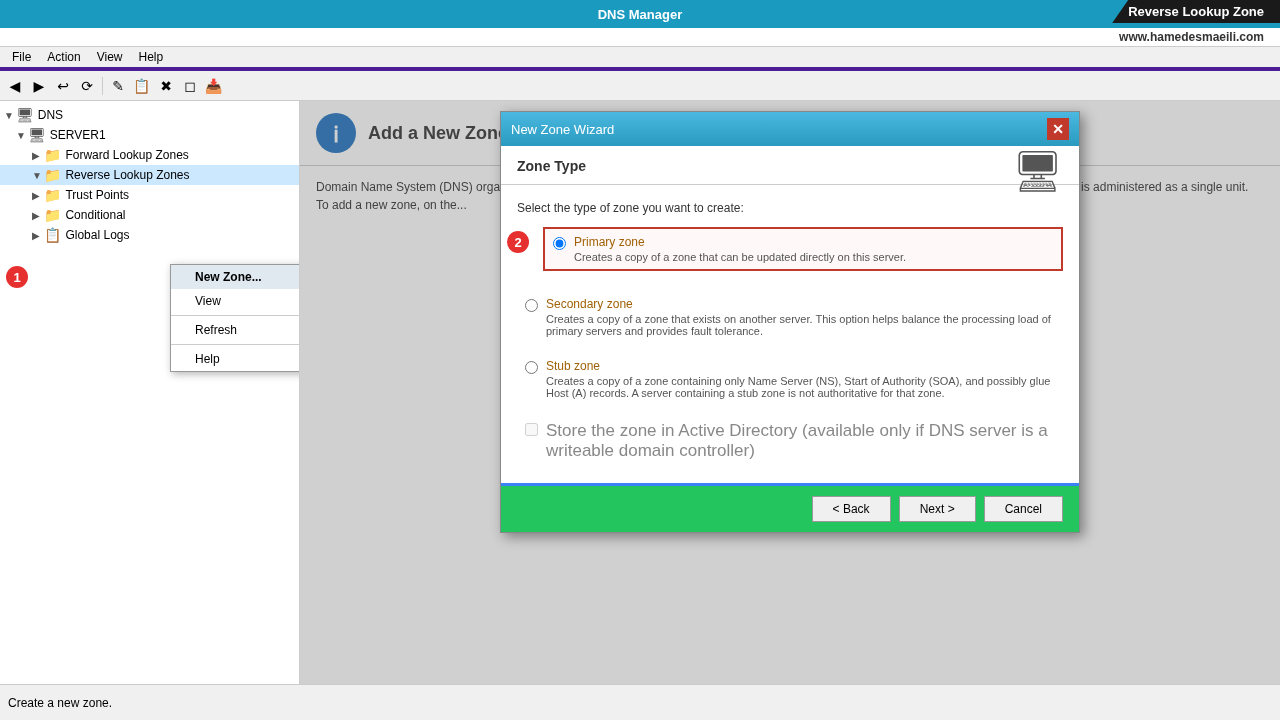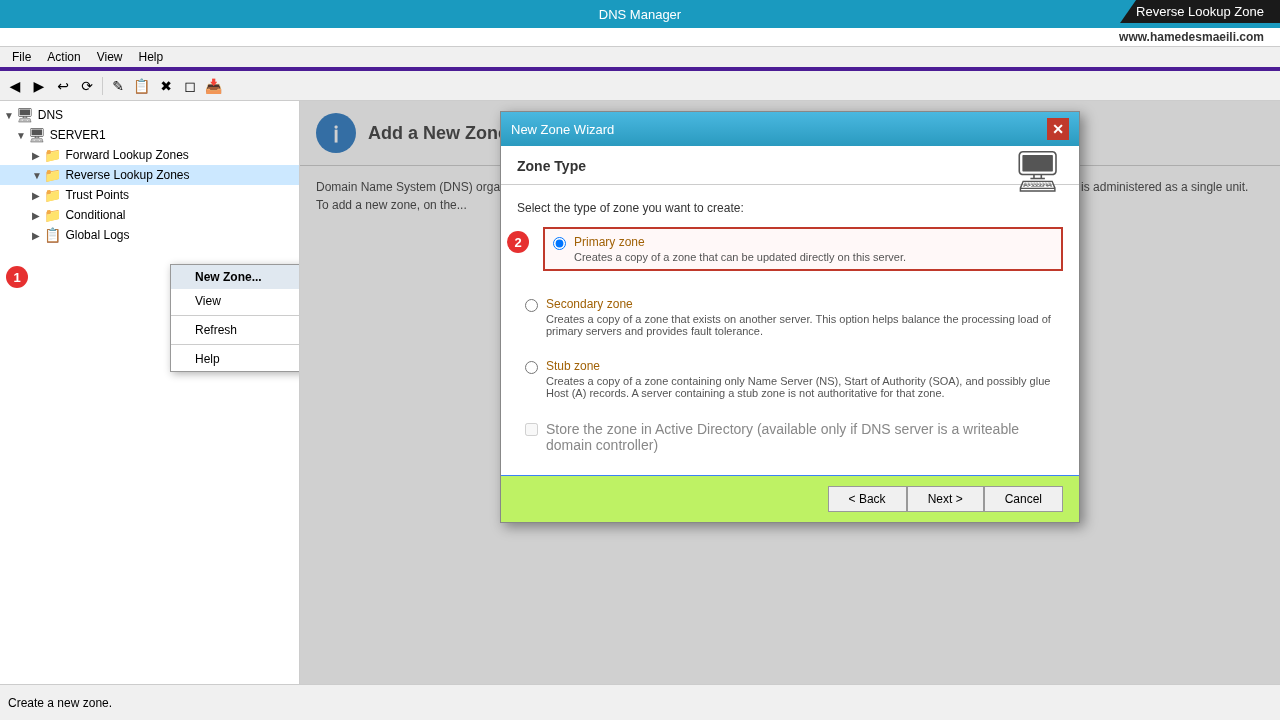--- a/index.html
+++ b/index.html
@@ -4,21 +4,21 @@
   <style>
     * { box-sizing: border-box; margin: 0; padding: 0; }
     body { font-family: 'Segoe UI', Tahoma, sans-serif; font-size: 12px; background: #f0f0f0; width: 1280px; height: 720px; overflow: hidden; }
 
     
     .title-bar {
       background: #1a9abf;
       color: white;
       text-align: center;
       font-size: 13px;
-      font-weight: normal;
+      font-weight: bold;
       padding: 4px 0;
       position: relative;
       height: 28px;
       display: flex;
       align-items: center;
       justify-content: center;
     }
     .title-bar-banner {
       position: absolute;
       right: 0;
@@ -296,30 +296,30 @@
       display: flex;
       align-items: flex-start;
       margin-top: 8px;
       padding: 6px 8px;
     }
     .checkbox-option input[type="checkbox"] {
       margin-top: 2px;
       margin-right: 8px;
     }
     .checkbox-label {
-      font-size: 14px;
+      font-size: 17px;
       color: #888;
     }
     .wizard-footer {
-      background: #bef264;
-      border-top: 1px solid #3b82f6;
+      background: #22c55e;
+      border-top: 3px solid #3b82f6;
       display: flex;
       justify-content: flex-end;
       padding: 10px 16px;
-      gap: 0;
+      gap: 8px;
     }
     .wizard-btn {
       padding: 5px 20px;
       background: #f0f0f0;
       border: 1px solid #999;
       cursor: pointer;
       font-size: 12px;
       min-width: 70px;
     }
 

